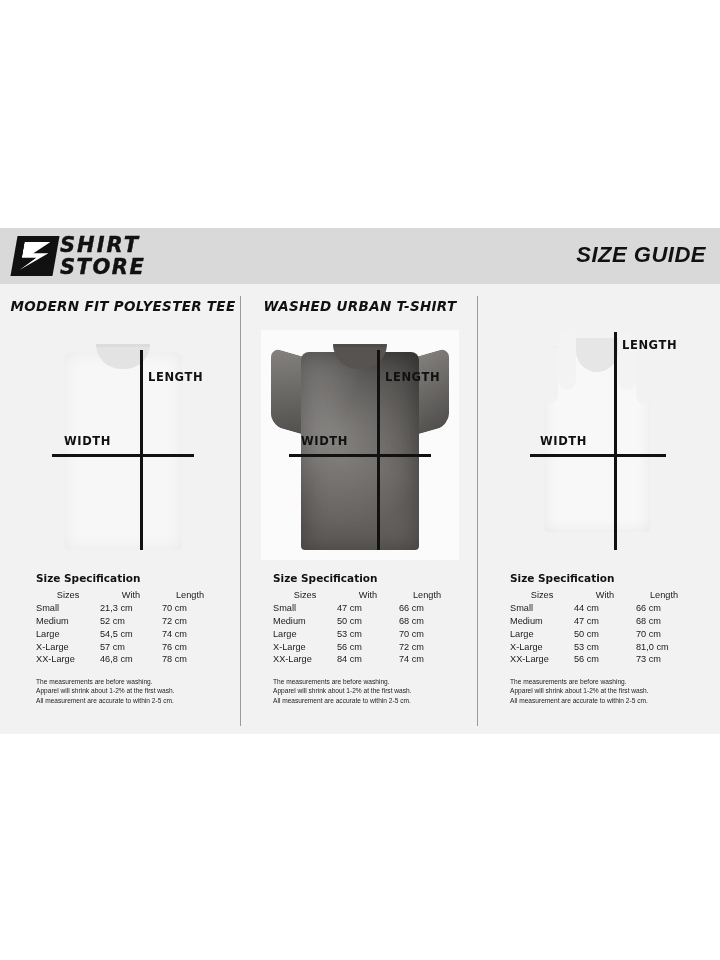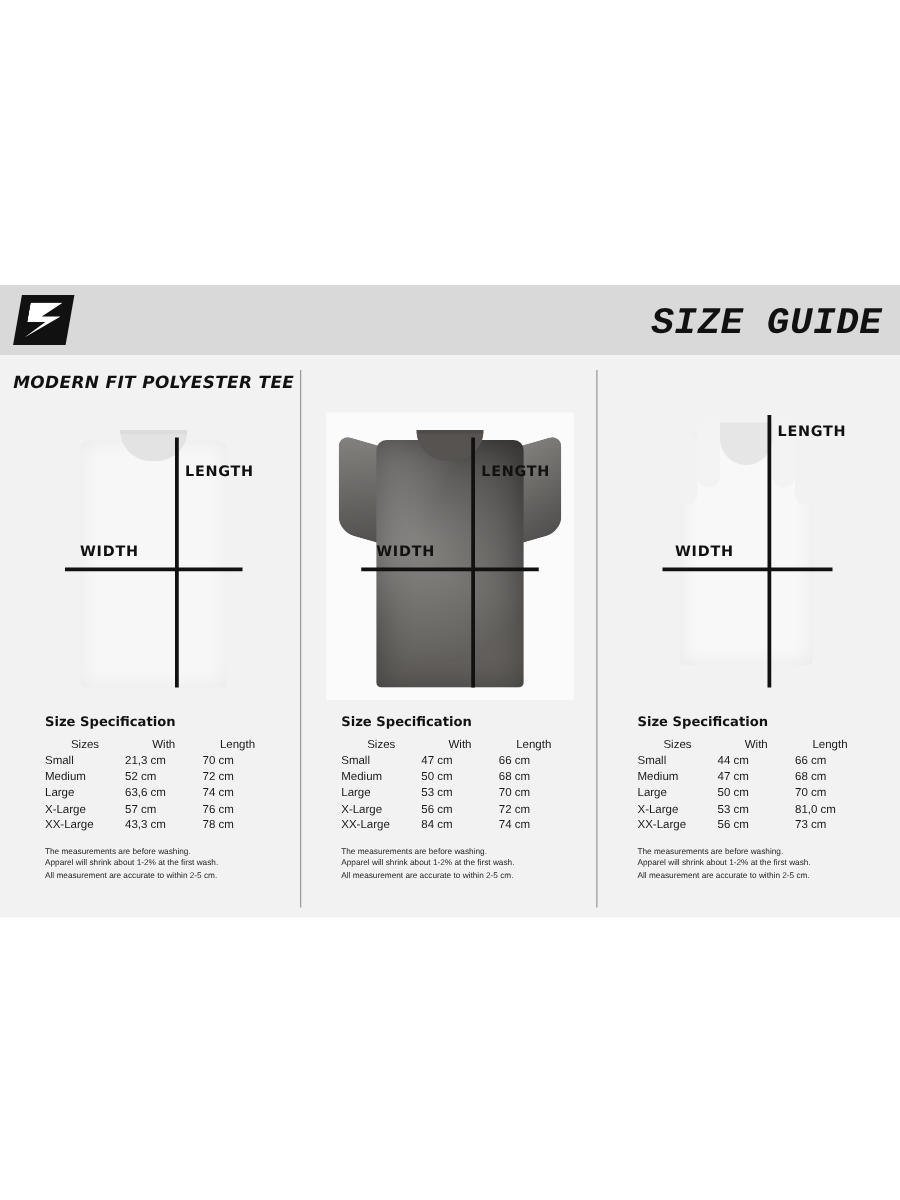--- a/index.html
+++ b/index.html
@@ -94,24 +94,24 @@
     white-space: nowrap;
   }
   .logo-line.second {
     letter-spacing: 1.5px;
   }
 
   .size-guide-title {
     position: absolute;
     right: 14px;
     top: 14px;
-    font-family: Liberation Mono, monospace;
+    font-family: Liberation Sans, sans-serif;
     font-weight: bold;
     font-style: italic;
-    font-size: 30px;
+    font-size: 22px;
     letter-spacing: 0.5px;
     color: #111111;
     white-space: nowrap;
   }
 
   
   .columns {
     position: absolute;
     left: 0;
     top: 56px;
@@ -358,20 +358,24 @@
 <div id="page">
 
   <div class="guide-card">
 
     <div class="header">
       <div class="header-inner">
         <div class="logo-wrap">
           <div class="logo-mark">
             <div class="bolt"></div>
           </div>
+          <div class="logo-text">
+            <span class="logo-line">SHIRT</span>
+            <span class="logo-line second">STORE</span>
+          </div>
         </div>
         <div class="size-guide-title">SIZE GUIDE</div>
       </div>
     </div>
 
     <div class="columns">
 
       <div class="col-divider div-1"></div>
       <div class="col-divider div-2"></div>
 
@@ -408,44 +412,45 @@
                 <td>21,3 cm</td>
                 <td>70 cm</td>
               </tr>
               <tr>
                 <td>Medium</td>
                 <td>52 cm</td>
                 <td>72 cm</td>
               </tr>
               <tr>
                 <td>Large</td>
-                <td>63,6 cm</td>
+                <td>54,5 cm</td>
                 <td>74 cm</td>
               </tr>
               <tr>
                 <td>X-Large</td>
                 <td>57 cm</td>
                 <td>76 cm</td>
               </tr>
               <tr>
                 <td>XX-Large</td>
-                <td>43,3 cm</td>
+                <td>46,8 cm</td>
                 <td>78 cm</td>
               </tr>
             </tbody>
           </table>
           <div class="notes">
             <div>The measurements are before washing.</div>
             <div>Apparel will shrink about 1-2% at the first wash.</div>
             <div>All measurement are accurate to within 2-5 cm.</div>
           </div>
         </div>
       </div>
 
       <div class="column col-1">
+        <div class="col-title">WASHED URBAN T-SHIRT</div>
 
         <div class="garment-area">
           <div class="photo-bg"></div>
           <div class="tee dark">
             <div class="sleeve-l"></div>
             <div class="sleeve-r"></div>
             <div class="body"></div>
             <div class="collar"></div>
           </div>
           <div class="mline-v" style="left:134px; top:24px; height:200px;"></div>

